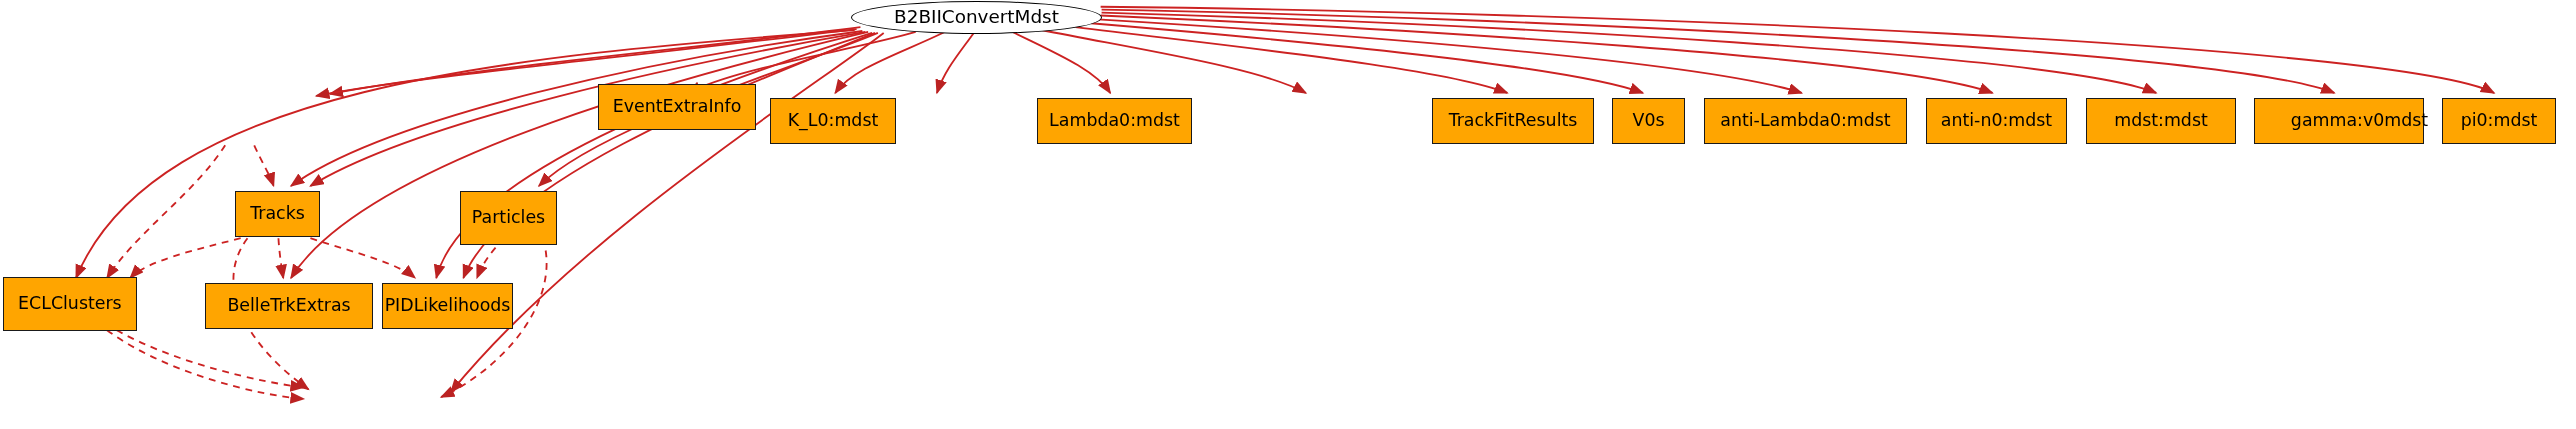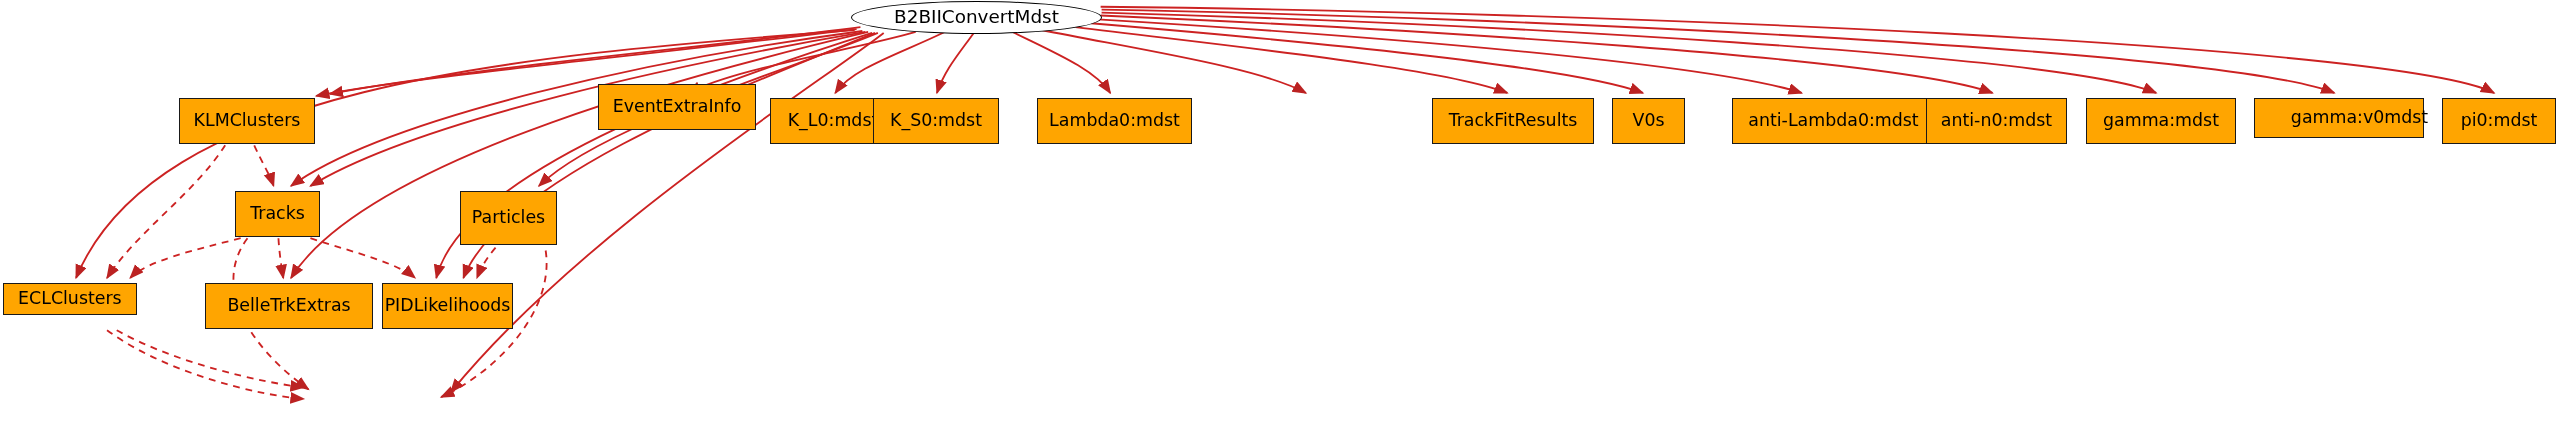--- a/index.html
+++ b/index.html
@@ -129,65 +129,59 @@
 
       <path d="M120,341 C180,375 270,395 313,400"></path>
       <path d="M110,341 C170,385 265,408 313,412"></path>
     </g>
   </svg>
 
   <div class="node node-ellipse" style="left:851px; top:1px; width:251px; height:33px;">
     <span class="node-label">B2BIIConvertMdst</span>
   </div>
 
-  <div class="node node-box" style="left:179px; top:98px; width:136px; height:46px;">
-    <span class="node-label">KLMClusters</span>
-  </div>
   <div class="node node-box" style="left:598px; top:84px; width:158px; height:46px;">
     <span class="node-label">EventExtraInfo</span>
   </div>
   <div class="node node-box" style="left:770px; top:98px; width:126px; height:46px;">
     <span class="node-label">K_L0:mdst</span>
-  </div>
-  <div class="node node-box" style="left:873px; top:98px; width:126px; height:46px;">
-    <span class="node-label">K_S0:mdst</span>
   </div>
   <div class="node node-box" style="left:1037px; top:98px; width:155px; height:46px;">
     <span class="node-label">Lambda0:mdst</span>
   </div>
   <div class="node node-box" style="left:1432px; top:98px; width:162px; height:46px;">
     <span class="node-label">TrackFitResults</span>
   </div>
   <div class="node node-box" style="left:1612px; top:98px; width:73px; height:46px;">
     <span class="node-label">V0s</span>
   </div>
-  <div class="node node-box" style="left:1704px; top:98px; width:203px; height:46px;margin-left:28px;">
+  <div class="node node-box" style="left:1704px; top:98px; width:203px; height:46px;">
     <span class="node-label">anti-Lambda0:mdst</span>
   </div>
   <div class="node node-box" style="left:1926px; top:98px; width:141px; height:46px;">
     <span class="node-label">anti-n0:mdst</span>
   </div>
   <div class="node node-box" style="left:2086px; top:98px; width:150px; height:46px;">
-    <span class="node-label">gamma:mdst</span>
+    <span class="node-label">mdst:mdst</span>
   </div>
-  <div class="node node-box" style="left:2254px; top:98px; width:170px; height:40px;padding-left:41px;">
+  <div class="node node-box" style="left:2254px; top:98px; width:170px; height:46px;padding-left:41px;">
     <span class="node-label">gamma:v0mdst</span>
   </div>
   <div class="node node-box" style="left:2442px; top:98px; width:114px; height:46px;">
     <span class="node-label">pi0:mdst</span>
   </div>
 
   <div class="node node-box" style="left:235px; top:191px; width:85px; height:46px;">
     <span class="node-label">Tracks</span>
   </div>
   <div class="node node-box" style="left:460px; top:191px; width:97px; height:54px;">
     <span class="node-label">Particles</span>
   </div>
 
-  <div class="node node-box" style="left:2.9px; top:283px; width:134px; height:32px;">
+  <div class="node node-box" style="left:2.9px; top:277px; width:134px; height:54px;">
     <span class="node-label">ECLClusters</span>
   </div>
   <div class="node node-box" style="left:205px; top:283px; width:168px; height:46px;">
     <span class="node-label">BelleTrkExtras</span>
   </div>
   <div class="node node-box" style="left:382px; top:283px; width:131px; height:46px;">
     <span class="node-label">PIDLikelihoods</span>
   </div>
 
 

